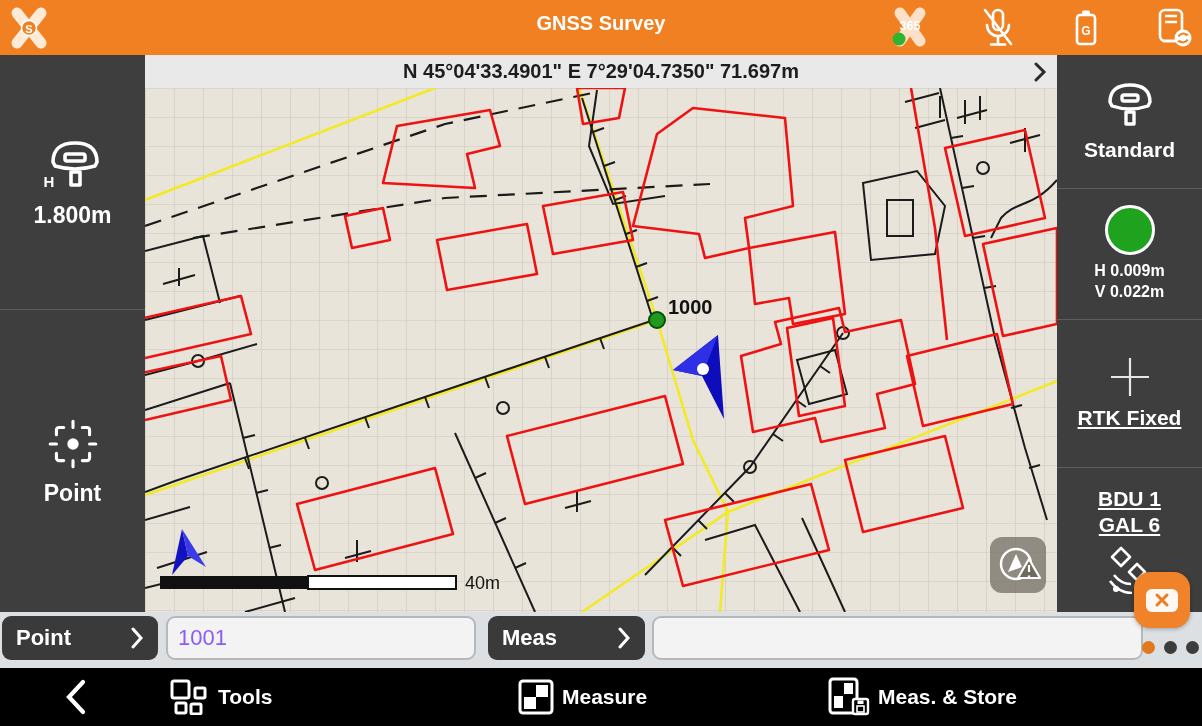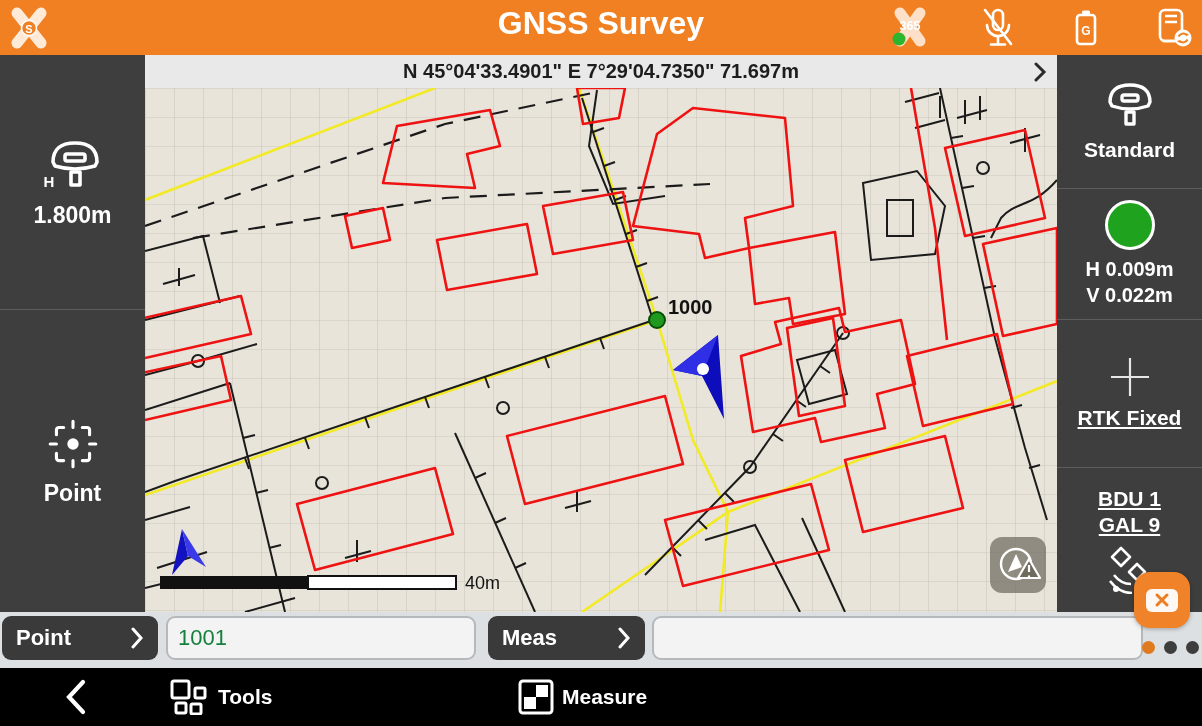--- a/index.html
+++ b/index.html
@@ -1,21 +1,21 @@
 <!DOCTYPE html>
 <html><head>
 <meta charset="utf-8">
 <style>
   html,body{margin:0;padding:0;width:1202px;height:726px;overflow:hidden;
     font-family:"Liberation Sans","DejaVu Sans",sans-serif;background:#000;}
   
   .header{position:absolute;left:0;top:0;width:1202px;height:55px;background:#f08021;
     display:flex;align-items:center;}
   .app-title{position:absolute;left:0;right:0;top:0;height:46px;display:flex;align-items:center;
-    justify-content:center;color:#fff;font-size:32px;font-weight:bold;pointer-events:none;}
+    justify-content:center;color:#fff;font-size:20px;font-weight:bold;pointer-events:none;}
   .logo{position:absolute;left:8px;top:7px;width:42px;height:42px;}
   .hicons{position:absolute;right:6px;top:0;height:55px;display:flex;align-items:center;gap:44px;}
   .hicon{width:44px;height:46px;display:flex;align-items:center;justify-content:center;position:relative;}
   
   .coordbar{position:absolute;left:145px;top:55px;width:912px;height:33px;background:#e9e9e9;
     border-bottom:1px solid #c2c2c2;display:flex;align-items:center;justify-content:center;}
   .coordbar .txt{font-size:20px;font-weight:bold;color:#1d1d1d;}
   .coordbar .chev{position:absolute;right:10px;top:7px;}
   
   .sidebar{position:absolute;top:55px;width:145px;height:557px;background:#3e3e3e;color:#fff;
@@ -28,21 +28,21 @@
   .sb-label{font-size:21px;font-weight:bold;color:#fff;text-align:center;line-height:1.25;}
   .green-dot{width:44px;height:44px;border-radius:50%;background:#1fa31f;border:3px solid #fff;}
   
   .map-wrap{position:absolute;left:145px;top:88px;width:912px;height:524px;background:#ef4444;overflow:hidden;}
   
   .input-row{position:absolute;left:0;top:612px;width:1202px;height:56px;background:#dde0e3;}
   .dark-btn{position:absolute;top:4px;height:44px;background:#3a3a3a;border-radius:9px;color:#fff;
     display:flex;align-items:center;justify-content:space-between;padding:0 14px;box-sizing:border-box;}
   .dark-btn .lbl{font-size:22px;font-weight:bold;}
   .field{position:absolute;top:4px;height:44px;background:#f3f3f3;border:2px solid #b6b9bb;border-radius:9px;
-    box-sizing:border-box;font-size:22px;color:#15803d;padding:0 10px;outline:none;
+    box-sizing:border-box;font-size:22px;color:#8b5cf6;padding:0 10px;outline:none;
     font-family:"Liberation Sans",sans-serif;}
   .dots{position:absolute;right:3px;top:29px;display:flex;gap:9px;}
   .dot{width:13px;height:13px;border-radius:50%;background:#3d3d3d;}
   .dot.active{background:#e07a1f;}
   
   .fab{position:absolute;left:1134px;top:572px;width:56px;height:56px;background:#f0832a;border-radius:16px;
     display:flex;align-items:center;justify-content:center;z-index:30;box-shadow:0 1px 4px rgba(0,0,0,.3);}
   .fab-inner{width:32px;height:23px;background:#fdf8f4;border-radius:6px;display:flex;align-items:center;justify-content:center;}
   
   .bottom-bar{position:absolute;left:0;top:668px;width:1202px;height:58px;background:#000;color:#fff;
@@ -145,37 +145,37 @@
           <path d="M13,23 Q13,6 33,6 Q53,6 53,23 L51,27 Q33,33 15,27 Z"></path>
           <rect x="25" y="16" width="16" height="6" rx="2"></rect>
           <rect x="29" y="33" width="8" height="12"></rect>
         </g>
       </svg>
     </span>
     <span class="sb-label">Standard</span>
   </div>
   <div class="sb-sec" style="height:130px;">
     <span class="green-dot"></span>
-    <span class="sb-label" style="font-size:20px;line-height:1.3;">
+    <span class="sb-label" style="font-size:16px;line-height:1.3;">
       <span>H 0.009m</span><br>
       <span>V 0.022m</span>
     </span>
   </div>
   <div class="sb-sec" style="height:147px;text-decoration:underline;">
     <span>
       <svg width="44" height="44" viewBox="0 0 44 44">
         <path d="M22,3 V41 M3,22 H41" stroke="#e6e6e6" stroke-width="2.2" fill="none"></path>
       </svg>
     </span>
     <span class="sb-label">RTK Fixed</span>
   </div>
   <div class="sb-sec" style="flex:1;text-decoration:underline;">
     <span class="sb-label">
       <span>BDU 1</span><br>
-      <span>GAL 9</span>
+      <span>GAL 6</span>
     </span>
     <span>
       <svg width="50" height="50" viewBox="0 0 50 50">
         <g stroke="#fff" stroke-width="2.6" fill="none" stroke-linejoin="round">
           <path d="M16,4 l9,9 -9,9 -9,-9 Z"></path>
           <path d="M32,20 l8,8 -8,8 -8,-8 Z"></path>
           <path d="M9,31 q7,9 17,9"></path>
           <path d="M5,37 q9,12 22,12"></path>
         </g>
         <circle cx="11" cy="45" r="3" fill="#fff"></circle>
@@ -351,13 +351,24 @@
     <span class="bb-text">Tools</span>
   </div>
   <div class="bb-item" style="left:518px;">
     <svg width="36" height="36" viewBox="0 0 36 36">
       <rect x="2" y="2" width="32" height="32" rx="3" stroke="#fff" stroke-width="3" fill="none"></rect>
       <rect x="18" y="6" width="12" height="12" fill="#fff"></rect>
       <rect x="6" y="18" width="12" height="12" fill="#fff"></rect>
     </svg>
     <span class="bb-text">Measure</span>
   </div>
+  <div class="bb-item" style="left:828px;">
+    <svg width="42" height="40" viewBox="0 0 42 40">
+      <rect x="2" y="2" width="27" height="34" rx="3" stroke="#fff" stroke-width="3" fill="none"></rect>
+      <rect x="16" y="6" width="9" height="11" fill="#fff"></rect>
+      <rect x="6" y="19" width="9" height="12" fill="#fff"></rect>
+      <rect x="25" y="22" width="15" height="15" rx="2" fill="#000" stroke="#fff" stroke-width="2.4"></rect>
+      <rect x="29" y="29" width="7" height="6" fill="none" stroke="#fff" stroke-width="1.6"></rect>
+      <rect x="29.5" y="23.5" width="6" height="3.5" fill="#fff"></rect>
+    </svg>
+    <span class="bb-text">Meas. &amp; Store</span>
+  </div>
 </div>
 
 </body></html>

